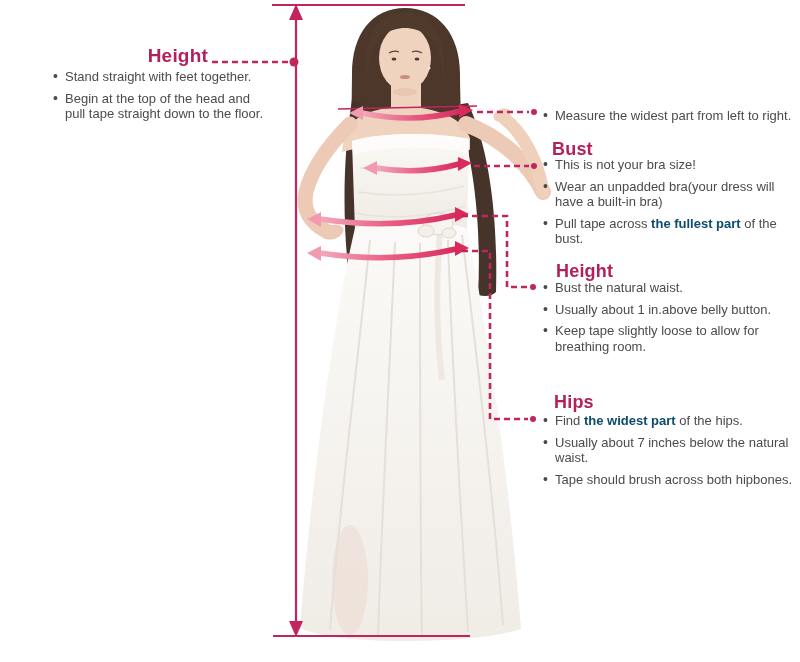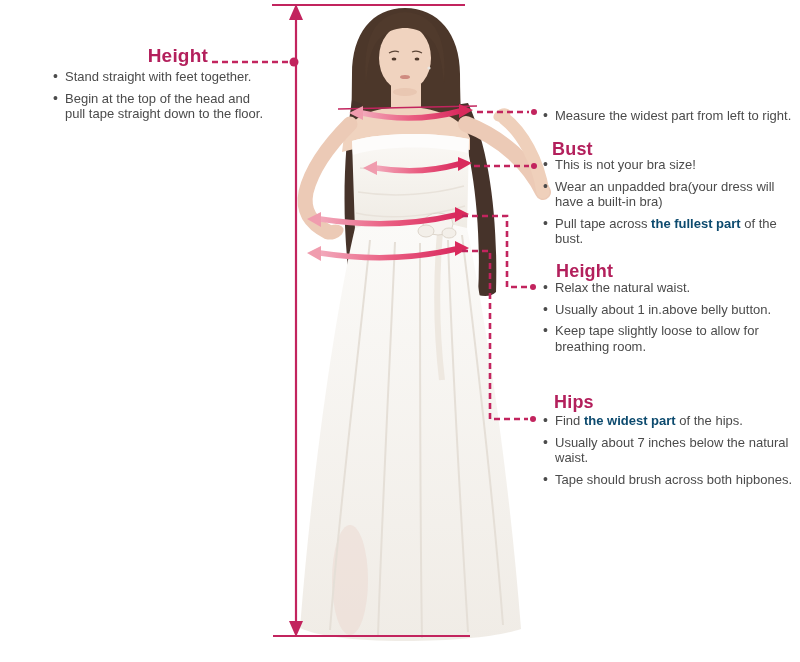--- a/index.html
+++ b/index.html
@@ -170,21 +170,21 @@
     <li><span class="bt">This is not your bra size!</span></li>
     <li><span class="bt">Wear an unpadded bra(your dress will
 have a built-in bra)</span></li>
     <li>
       <span class="bt"><span>Pull tape across </span><span class="hl">the fullest part</span><span> of the bust.</span></span>
     </li>
   </ul>
 
   <div class="sec-title t-waist">Height</div>
   <ul class="blist l-waist">
-    <li><span class="bt">Relax the natural waist.</span></li>
+    <li><span class="bt">Bust the natural waist.</span></li>
     <li><span class="bt">Usually about 1 in.above belly button.</span></li>
     <li><span class="bt">Keep tape slightly loose to allow for
 breathing room.</span></li>
   </ul>
 
   <div class="sec-title t-hips">Hips</div>
   <ul class="blist l-hips">
     <li>
       <span class="bt"><span>Find </span><span class="hl">the widest part</span><span> of the hips.</span></span>
     </li>

